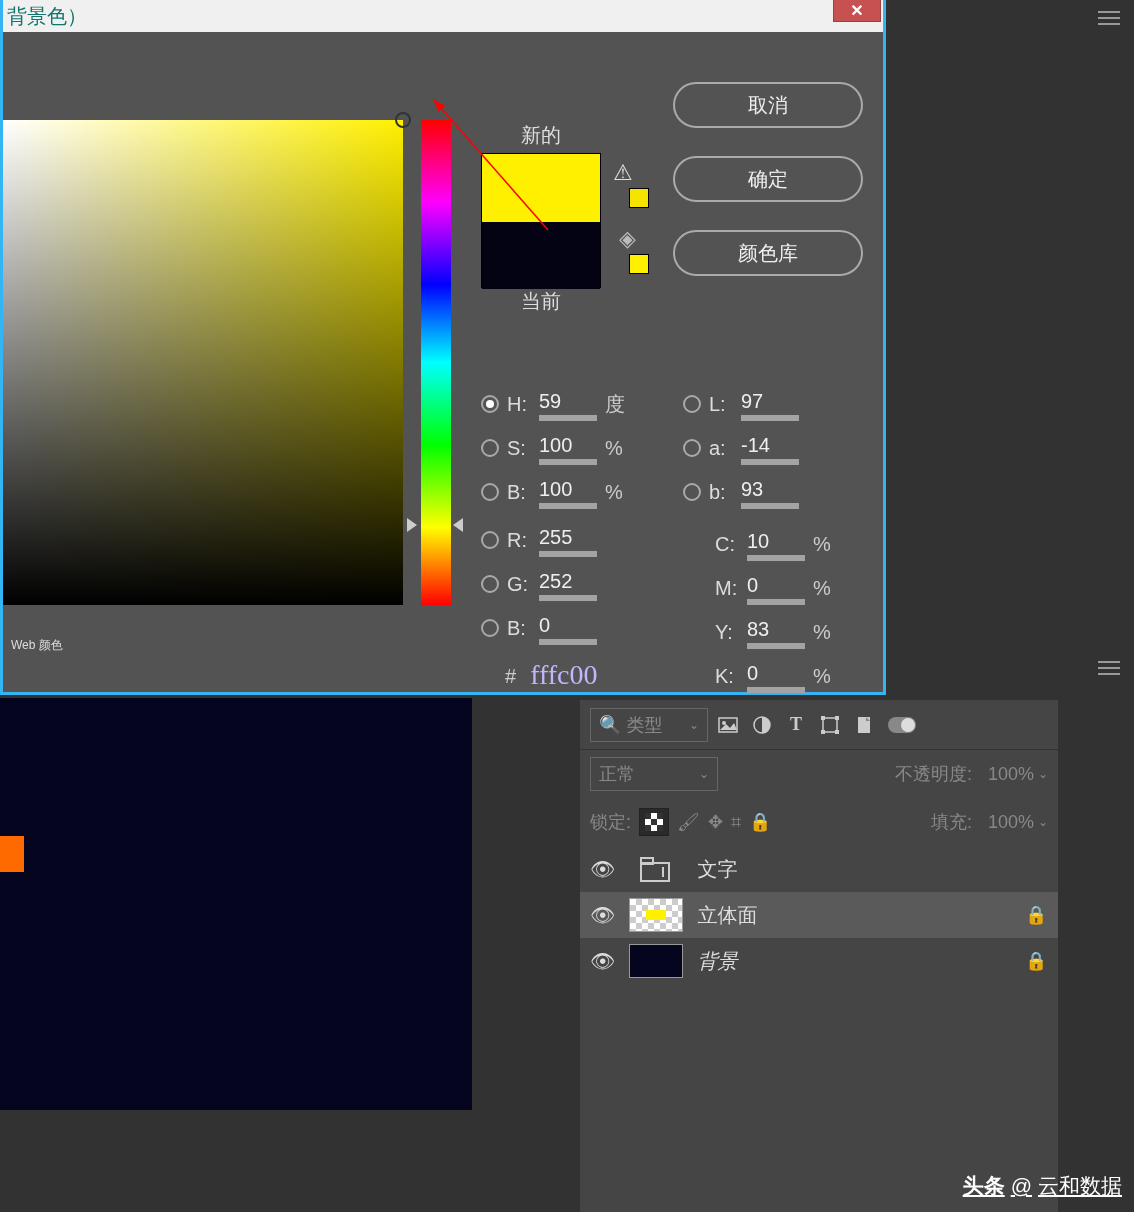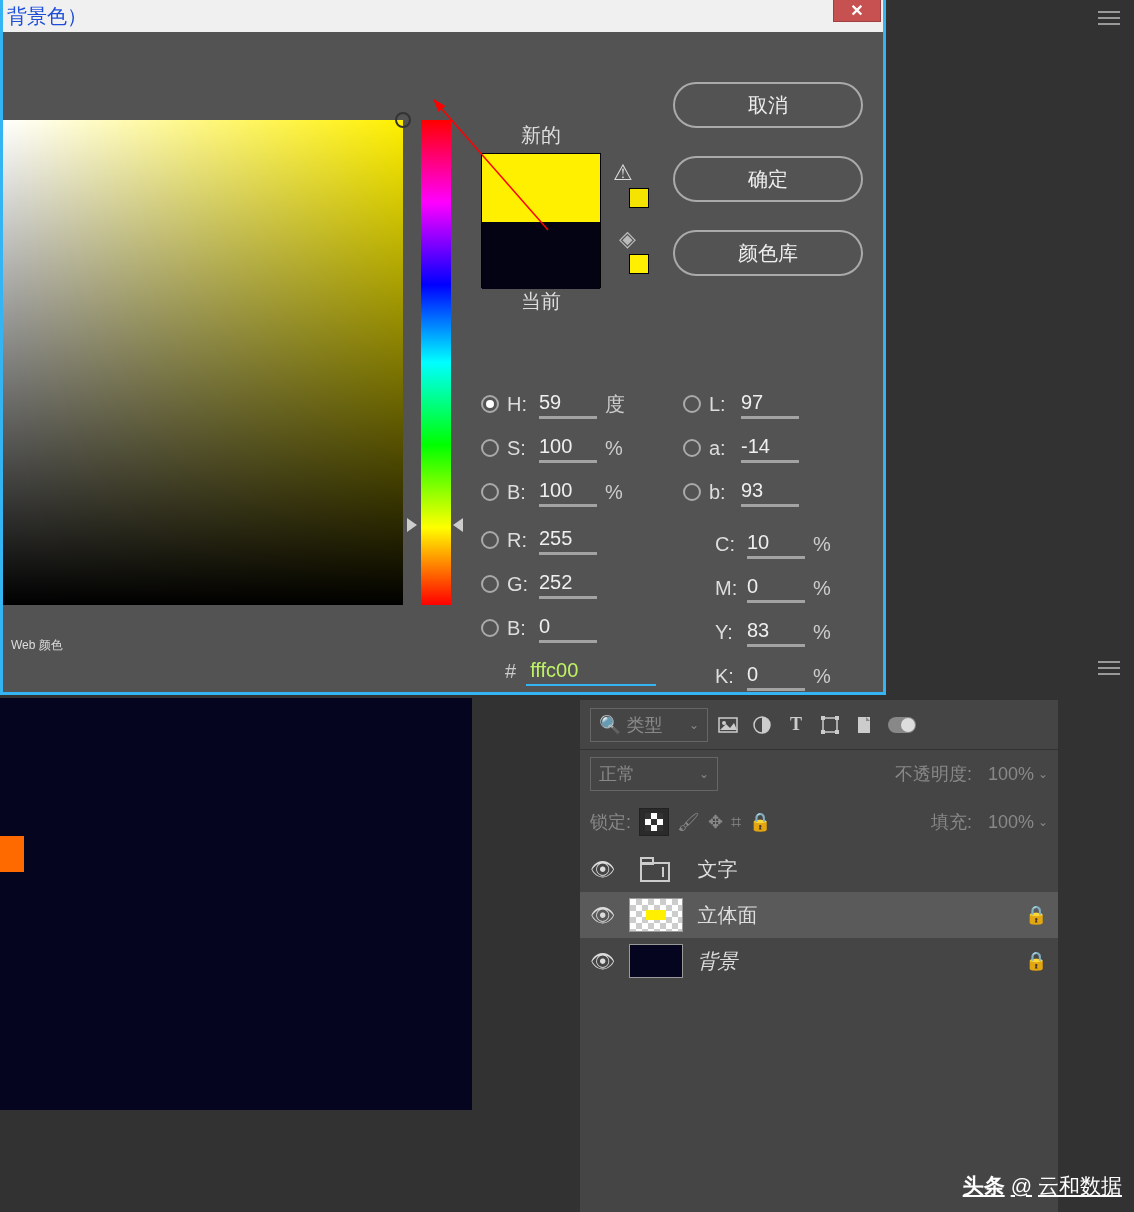--- a/index.html
+++ b/index.html
@@ -1,21 +1,21 @@
 <!DOCTYPE html>
 <html><head>
 <meta charset="utf-8">
 <style>
 * { box-sizing: border-box; margin: 0; padding: 0; font-family: "Microsoft YaHei", sans-serif; }
 body { background: #323232; width: 1134px; height: 1212px; position: relative; color: #ccc; overflow: hidden; }
 
 
 .dialog { position: absolute; top: 0; left: 0; width: 886px; height: 695px; background: #535353; border: 3px solid #34b4f2; border-top: none; }
 .titlebar { height: 32px; background: #f0f0f0; color: #000; display: flex; align-items: center; padding-left: 4px; position: relative; }
-.titlebar-title { color: #1d4ed8; font-size: 20px; }
+.titlebar-title { color: #0f766e; font-size: 20px; }
 .close-btn { position: absolute; right: 2px; top: -2px; width: 48px; height: 24px; background: #c75050; color: #fff; display: flex; align-items: center; justify-content: center; font-size: 16px; border: 1px solid #a04040; }
 .close-btn::before { content: "✕"; font-weight: bold; }
 
 .picker-body { position: relative; padding: 55px 0 0 0; height: 663px; }
 
 .sv-picker { position: absolute; left: 0; top: 88px; width: 400px; height: 485px; background: linear-gradient(to bottom, transparent, #000), linear-gradient(to right, #fff, #fff000); }
 .sv-cursor { position: absolute; top: -8px; right: -8px; width: 16px; height: 16px; border: 2px solid #333; border-radius: 50%; }
 
 .hue-slider { position: absolute; left: 418px; top: 88px; width: 30px; height: 485px; background: linear-gradient(to bottom, #f00, #f0f 17%, #00f 34%, #0ff 50%, #0f0 67%, #ff0 84%, #f00); }
 .hue-arrow-l { position: absolute; left: 404px; top: 486px; width: 0; height: 0; border-left: 10px solid #ccc; border-top: 7px solid transparent; border-bottom: 7px solid transparent; }
@@ -35,28 +35,28 @@
 .btn-col { position: absolute; right: 20px; top: 50px; width: 190px; }
 .pill-btn { width: 190px; height: 46px; border: 2px solid #aaa; border-radius: 25px; color: #eee; background: transparent; font-size: 20px; display: flex; align-items: center; justify-content: center; margin-bottom: 28px; cursor: pointer; }
 
 .web-label { position: absolute; left: 8px; top: 605px; font-size: 12px; color: #ddd; }
 
 .vals { position: absolute; left: 478px; top: 350px; font-size: 20px; }
 .vrow { display: flex; align-items: center; height: 44px; }
 .radio { width: 18px; height: 18px; border: 2px solid #aaa; border-radius: 50%; margin-right: 8px; display: inline-flex; align-items: center; justify-content: center; }
 .radio.on::after { content: ""; width: 8px; height: 8px; background: #fff; border-radius: 50%; }
 .vlbl { width: 32px; color: #ddd; }
-.vinp { width: 58px; background: transparent; border: none; border-bottom: 3px solid #a3a3a3; color: #eee; font-size: 20px; padding: 2px 0; }
+.vinp { width: 58px; background: transparent; border: none; border-bottom: 6px solid #a3a3a3; color: #eee; font-size: 20px; padding: 2px 0; }
 .vunit { width: 30px; margin-left: 8px; color: #ccc; }
 
 .vals2 { position: absolute; left: 680px; top: 350px; font-size: 20px; }
 .vals3 { position: absolute; left: 712px; top: 490px; font-size: 20px; }
 
 .hex-row { position: absolute; left: 502px; top: 625px; font-size: 20px; display: flex; align-items: center; }
-.hex-inp { width: 130px; background: transparent; border: none; border-bottom: 2px solid #34b4f2; color: #bef264; font-size: 20px; padding: 2px 4px; margin-left: 10px; }
+.hex-inp { width: 130px; background: transparent; border: none; border-bottom: 2px solid #34b4f2; color: #c4b5fd; font-size: 28px; padding: 2px 4px; margin-left: 10px; font-family: Liberation Serif, serif; }
 
 
 .canvas { position: absolute; left: 0; top: 698px; width: 472px; height: 412px; background: #050520; }
 .canvas-orange { position: absolute; left: 0; top: 138px; width: 24px; height: 36px; background: #ff6a00; }
 
 
 .layers { position: absolute; left: 580px; top: 700px; width: 478px; height: 512px; background: #454545; }
 
 .lp-row1 { display: flex; align-items: center; padding: 8px 10px; gap: 6px; border-bottom: 1px solid #333; height: 50px; }
 .type-dd { display: flex; align-items: center; border: 1px solid #666; padding: 4px 8px; width: 118px; font-size: 18px; color: #888; }

